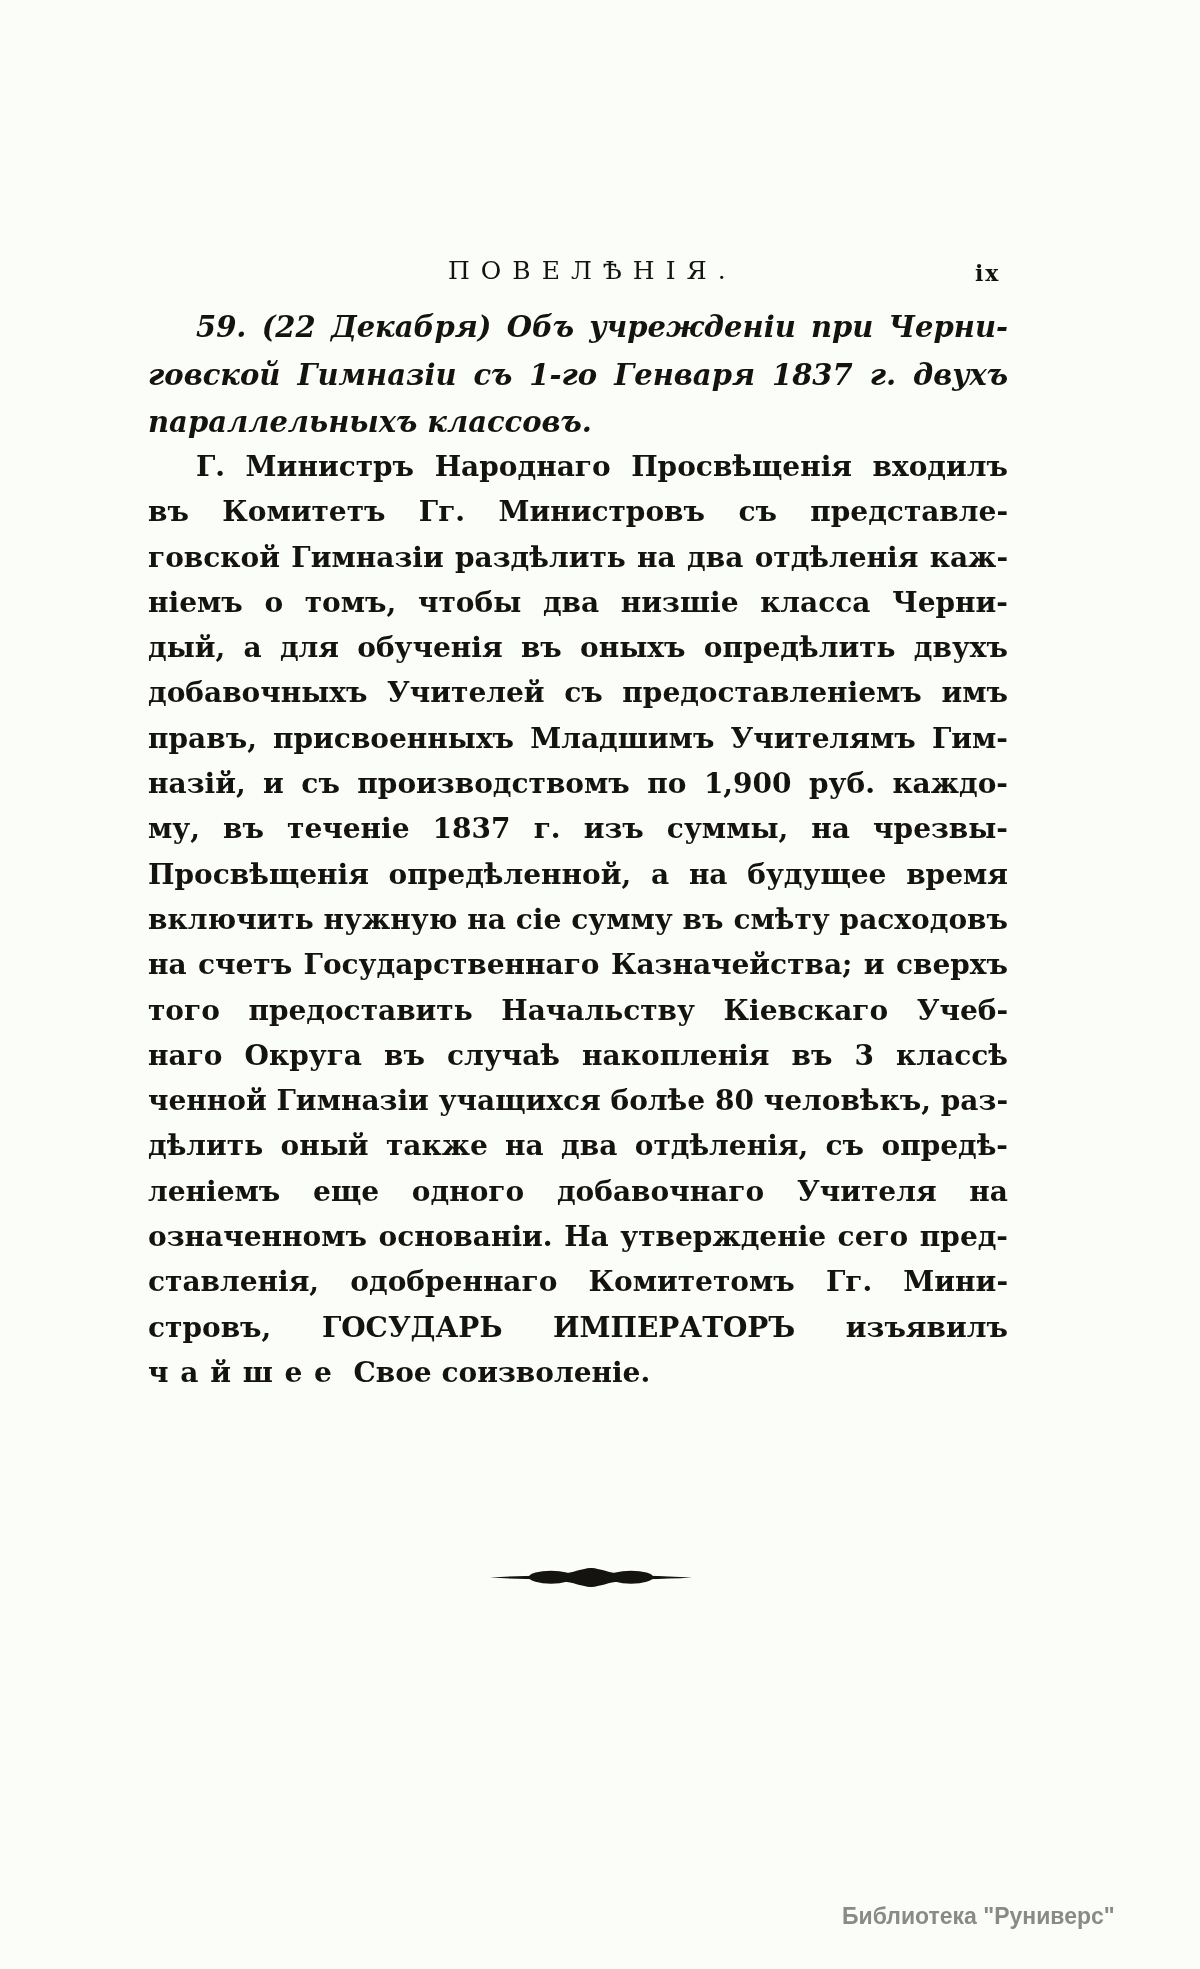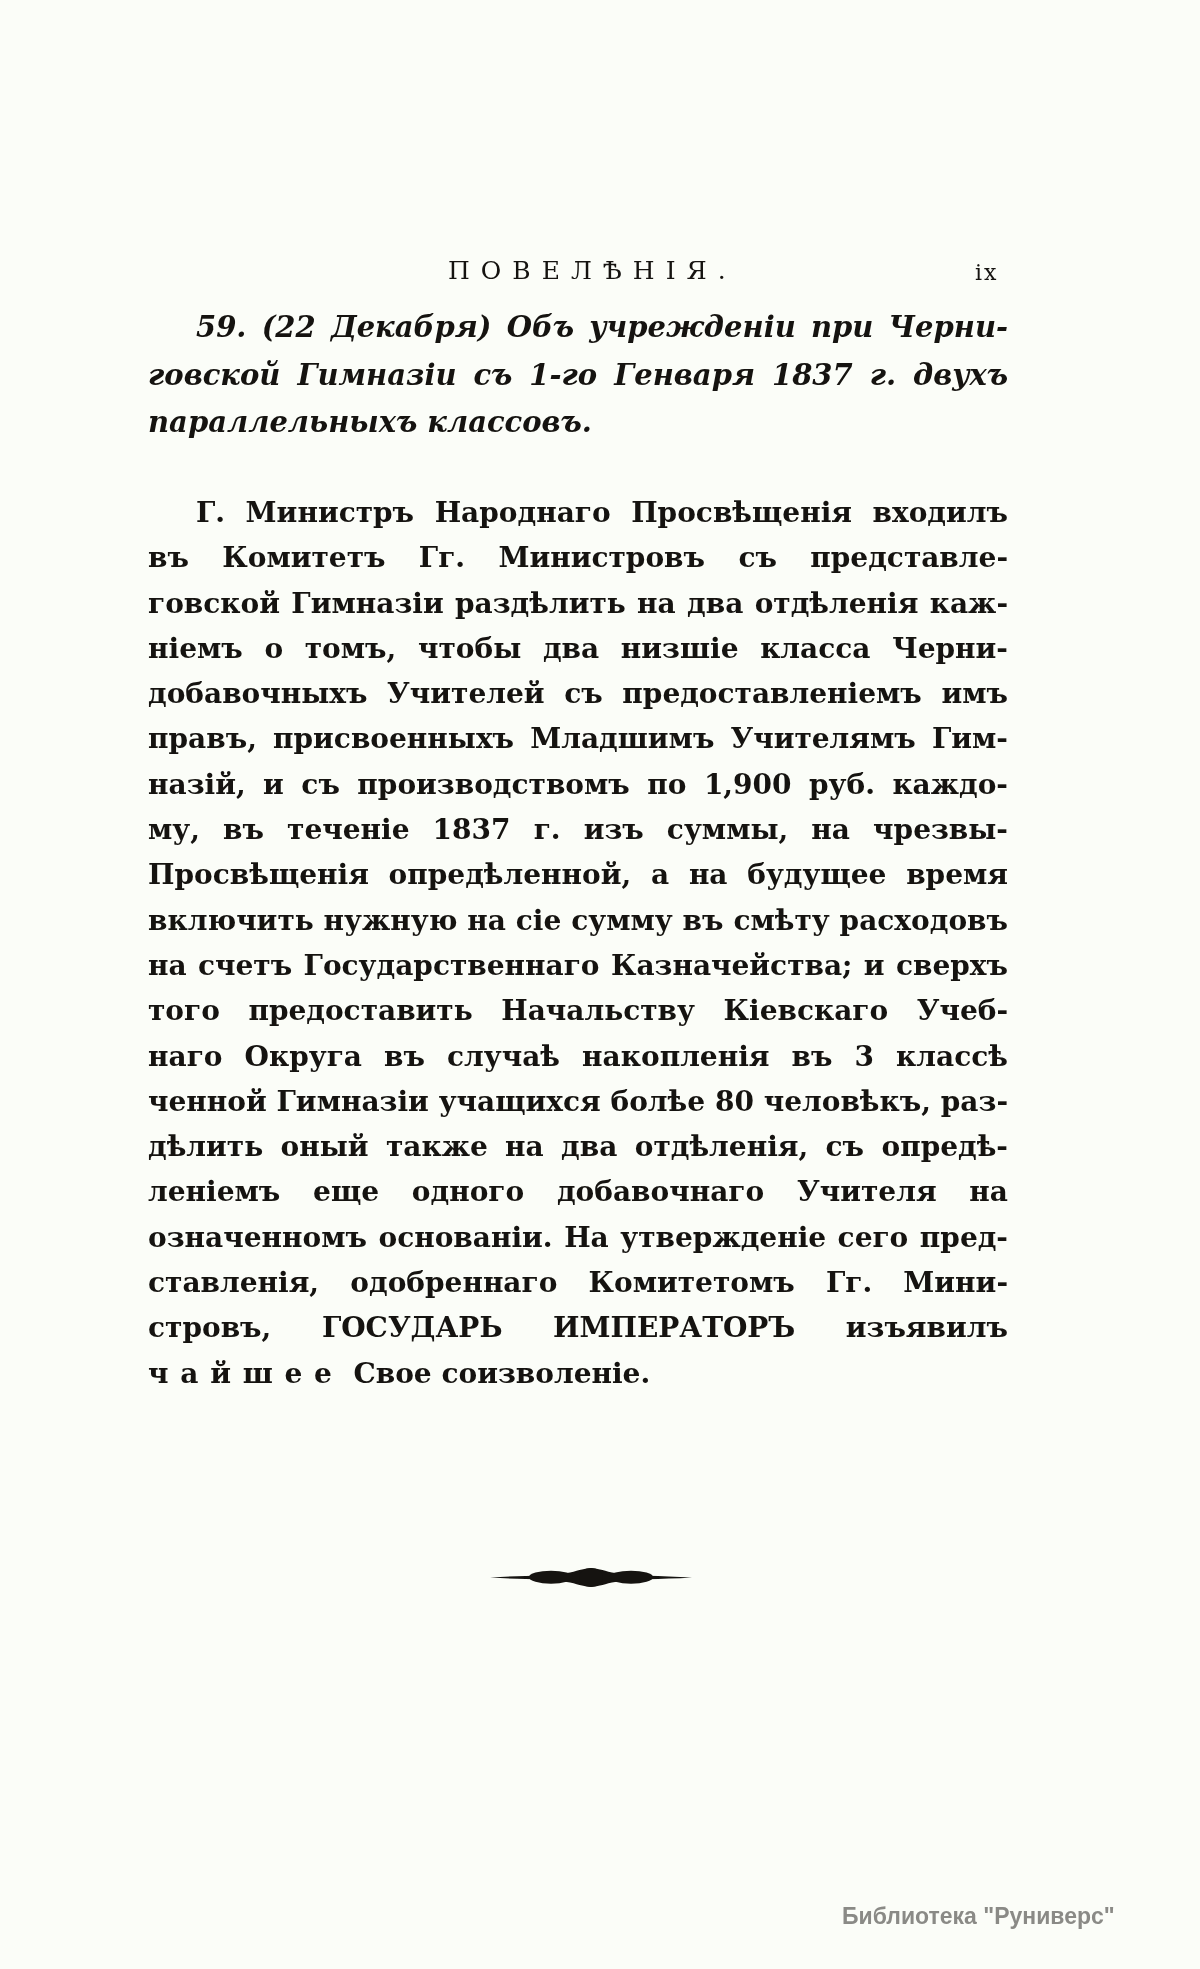--- a/index.html
+++ b/index.html
@@ -15,35 +15,35 @@
 
   
   .running-title{
     position:absolute;left:448px;top:256px;
     font-size:25px;font-weight:normal;
     letter-spacing:11px;
     white-space:nowrap;
   }
   .page-number{
     position:absolute;left:975px;top:260px;
-    font-size:22px;font-weight:normal;
+    font-size:22px;font-weight:bold;
     letter-spacing:2px;
   }
 
   
   .act-heading{
     position:absolute;left:148px;top:304px;width:860px;
     font-style:italic;font-weight:bold;
     font-size:29px;line-height:47.5px;
   }
   
   .act-body{
     position:absolute;left:148px;top:444px;width:860px;
     font-weight:bold;
-    font-size:28px;line-height:45.3px;margin-top:46px;
+    font-size:28px;line-height:45.3px;
   }
   .hline,.bline{
     text-align:justify;
     -moz-text-align-last:justify;
     text-align-last:justify;
     white-space:normal;
     overflow:hidden;
     height:47.5px;
   }
   .bline{height:45.3px;}
@@ -81,20 +81,21 @@
     <div class="hline indent">59. (22 Декабря) Объ учрежденіи при Черни-</div>
     <div class="hline">говской Гимназіи съ 1-го Генваря 1837 г. двухъ</div>
     <div class="hline last">параллельныхъ классовъ.</div>
   </div>
 
   <div class="act-body">
     <div class="bline indent">Г. Министръ Народнаго Просвѣщенія входилъ</div>
     <div class="bline">въ Комитетъ Гг. Министровъ съ представле-</div>
     <div class="bline">говской Гимназіи раздѣлить на два отдѣленія каж-</div>
     <div class="bline">ніемъ о томъ, чтобы два низшіе класса Черни-</div>
+    <div class="bline">дый, а для обученія въ оныхъ опредѣлить двухъ</div>
     <div class="bline">добавочныхъ Учителей съ предоставленіемъ имъ</div>
     <div class="bline">правъ, присвоенныхъ Младшимъ Учителямъ Гим-</div>
     <div class="bline">назій, и съ производствомъ по 1,900 руб. каждо-</div>
     <div class="bline">му, въ теченіе 1837 г. изъ суммы, на чрезвы-</div>
     <div class="bline">Просвѣщенія опредѣленной, а на будущее время</div>
     <div class="bline">включить нужную на сіе сумму въ смѣту расходовъ</div>
     <div class="bline">на счетъ Государственнаго Казначейства; и сверхъ</div>
     <div class="bline">того предоставить Начальству Кіевскаго Учеб-</div>
     <div class="bline">наго Округа въ случаѣ накопленія въ 3 классѣ озна-</div>
     <div class="bline">ченной Гимназіи учащихся болѣе 80 человѣкъ, раз-</div>

